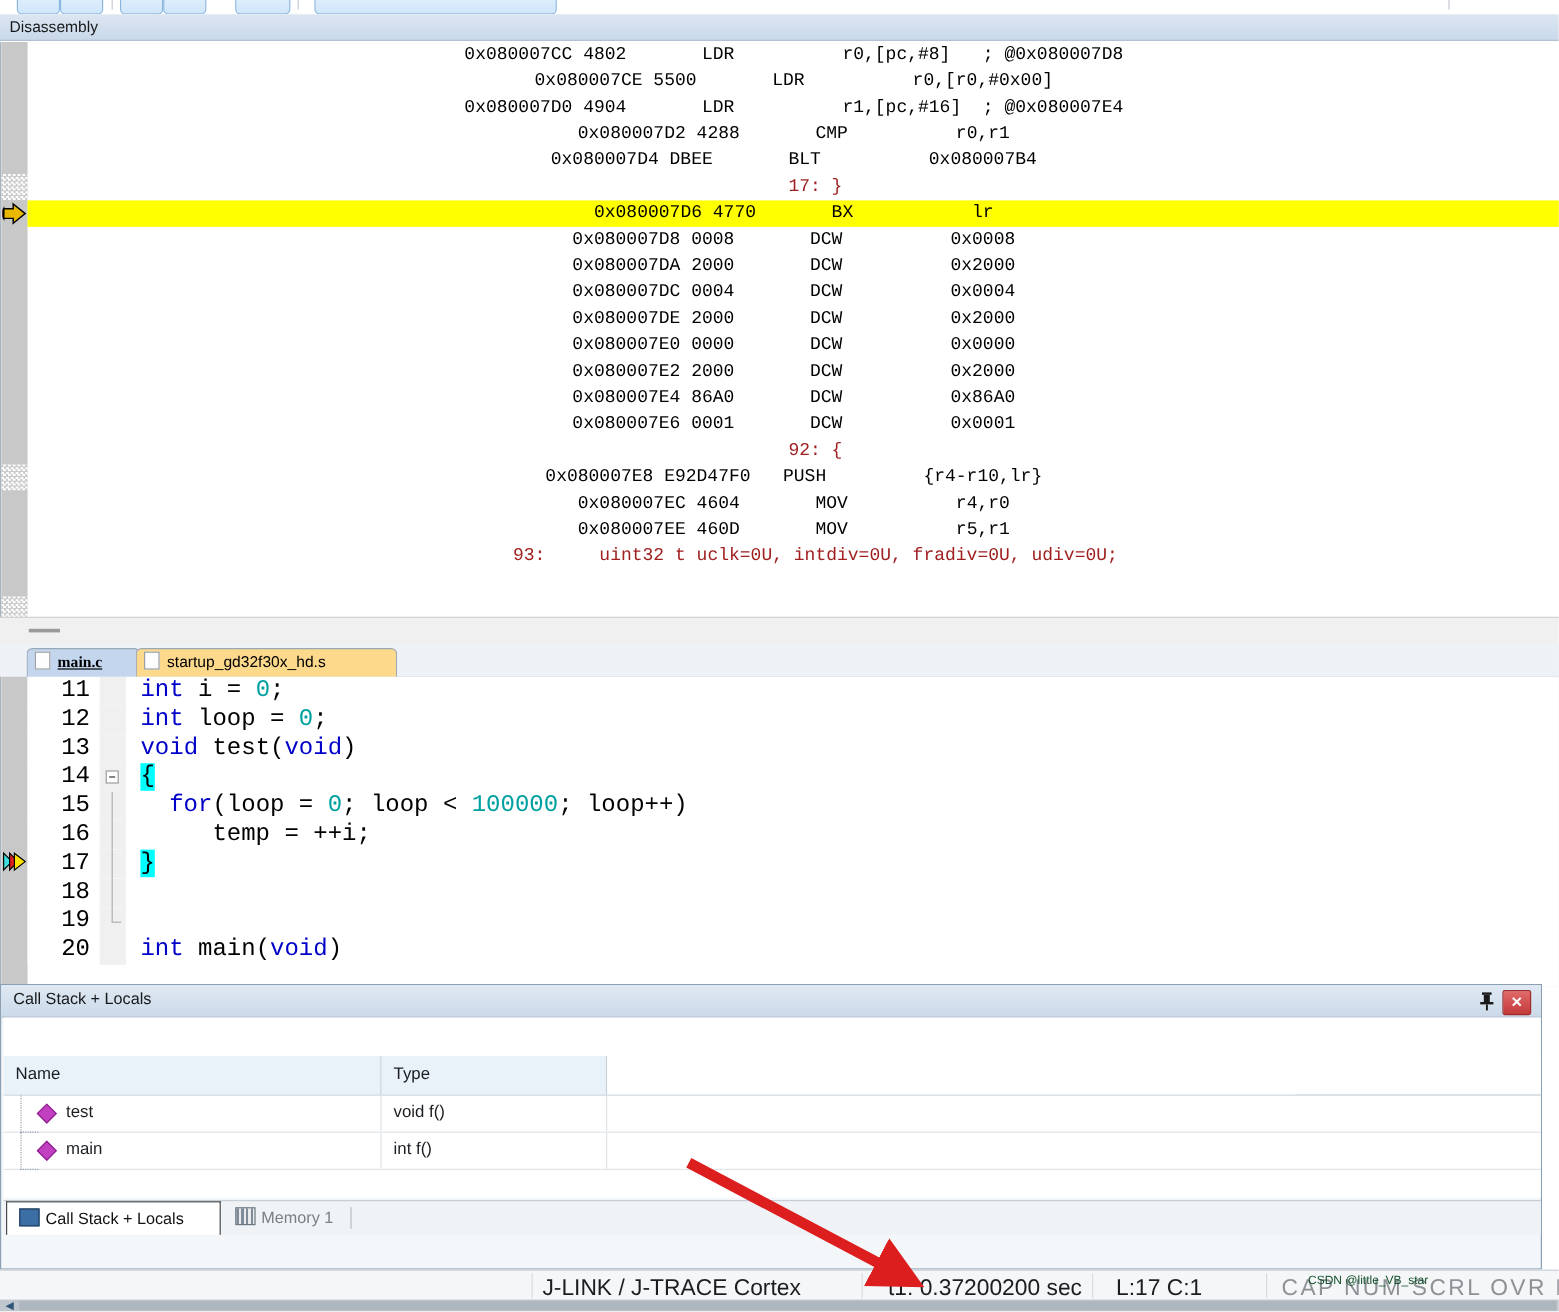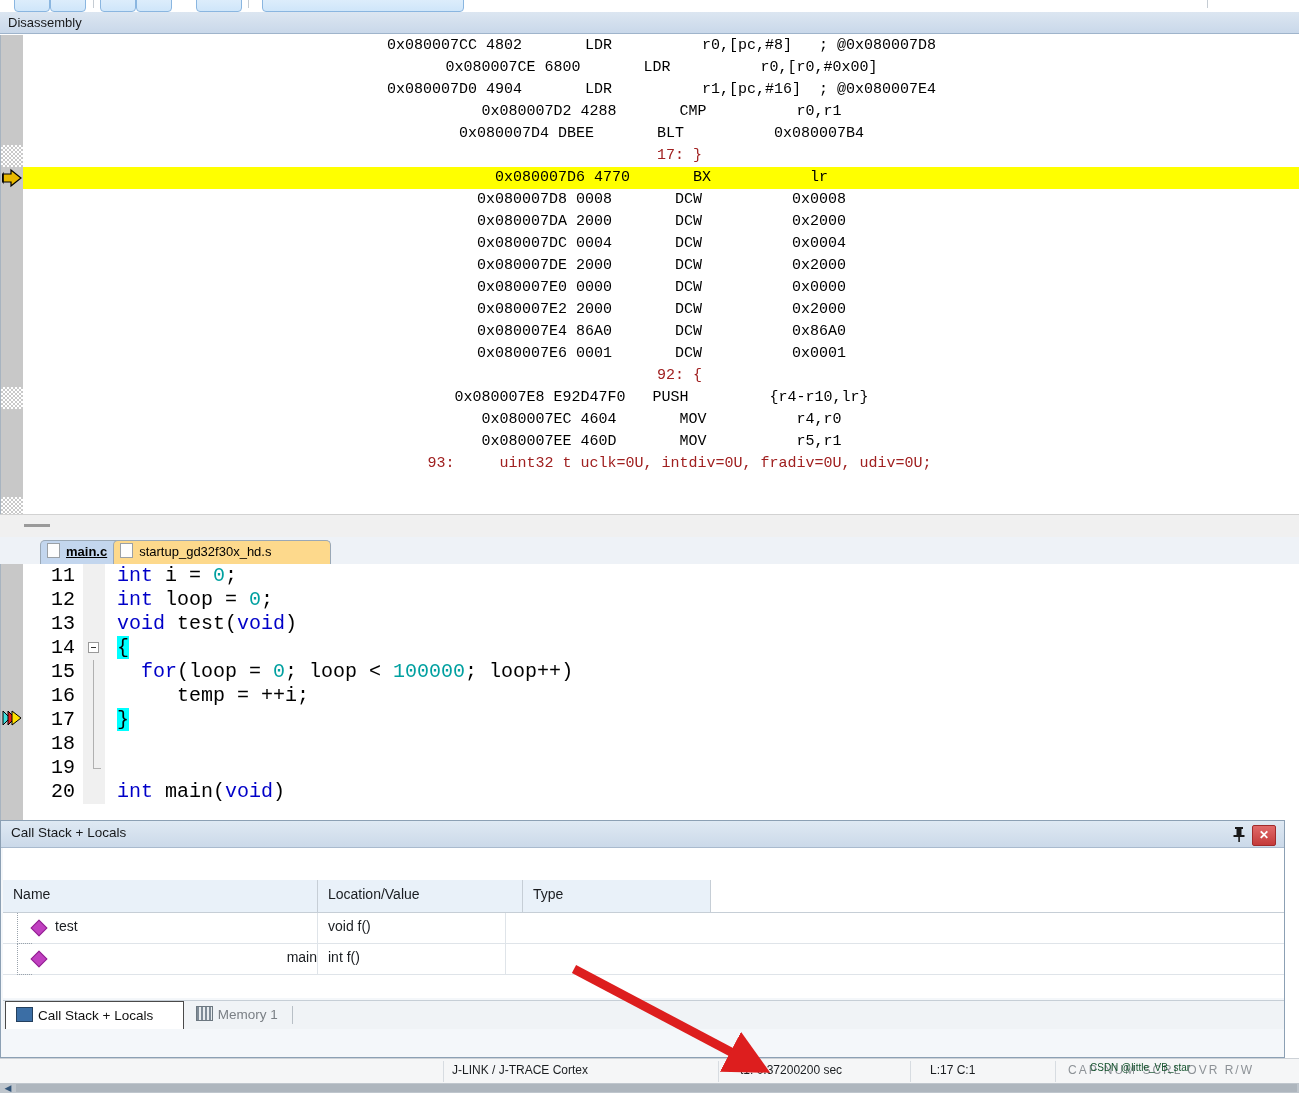--- a/index.html
+++ b/index.html
@@ -198,21 +198,21 @@
   .cs-tab.active{
     background:#ffffff;border:1px solid #4a4a4a;border-bottom:none;color:#111;
   }
   .cs-tab.inactive{color:#7a7f85;}
   .cs-tab-sep{position:absolute;top:5px;width:1px;height:18px;background:#b8bfc6;}
 
   
   #statusbar{
     position:absolute;left:0;top:1058px;width:1299px;height:25px;
     background:#f5f6f7;border-top:1px solid #cdd2d7;
-    font-size:12px;color:#1b1e21;
+    font-size:19px;color:#1b1e21;
   }
   .sb-cell{position:absolute;top:4px;white-space:nowrap;}
   .sb-div{position:absolute;top:2px;width:1px;height:21px;background:#d7dce1;}
   .sb-dim{color:#8d9297;text-align:right;}
   #watermark{
     position:absolute;left:1090px;top:1062px;
     font-size:10px;color:#14532d;white-space:nowrap;
     font-family:"Liberation Sans", sans-serif;
   }
 
@@ -251,21 +251,21 @@
   <div id="disasm-title">Disassembly</div>
 
   <div id="disasm-body">
     <div class="dis-gutter"></div>
     <div class="dis-gutter-hatch" style="top:110px;"></div>
     <div class="dis-gutter-hatch" style="top:352px;"></div>
     <div class="dis-gutter-hatch" style="top:462px;"></div>
 
     <div class="dis-lines" id="disasm-lines">
         <div class="dis-line">0x080007CC 4802       LDR          r0,[pc,#8]   ; @0x080007D8</div>
-        <div class="dis-line">0x080007CE 6800       LDR          r0,[r0,#0x00]</div>
+        <div class="dis-line">0x080007CE 5500       LDR          r0,[r0,#0x00]</div>
         <div class="dis-line">0x080007D0 4904       LDR          r1,[pc,#16]  ; @0x080007E4</div>
         <div class="dis-line">0x080007D2 4288       CMP          r0,r1</div>
         <div class="dis-line">0x080007D4 DBEE       BLT          0x080007B4</div>
         <div class="dis-line src">    17: }</div>
         <div class="dis-line cur">0x080007D6 4770       BX           lr</div>
         <div class="dis-line">0x080007D8 0008       DCW          0x0008</div>
         <div class="dis-line">0x080007DA 2000       DCW          0x2000</div>
         <div class="dis-line">0x080007DC 0004       DCW          0x0004</div>
         <div class="dis-line">0x080007DE 2000       DCW          0x2000</div>
         <div class="dis-line">0x080007E0 0000       DCW          0x0000</div>
@@ -285,21 +285,21 @@
     </svg>
   </div>
 
   <div id="disasm-hscroll">
     <div class="thumb"></div>
   </div>
 </div>
 
 <div id="editor-pane">
   <div id="editor-tabs">
-      <div class="ed-tab active" style="left: 40px; width: 95.2px;"><span class="fileicon"></span><span class="lbl">main.c</span></div>
+      <div class="ed-tab active" style="left: 22px; width: 95.2px; font-family: Liberation Serif, serif;"><span class="fileicon"></span><span class="lbl">main.c</span></div>
       <div class="ed-tab inactive" style="left: 113.2px; width: 218.2px;"><span class="fileicon"></span><span class="lbl">startup_gd32f30x_hd.s</span></div>
     </div>
 
   <div id="editor-body">
     <div class="ed-gutter"></div>
 
     <svg style="position:absolute;left:1px;top:142px;width:22px;height:24px;" viewBox="0 0 22 24">
       <polygon points="1,5 8,12 1,19" fill="#3fdede" stroke="#000" stroke-width="1"></polygon>
       <polygon points="6,5 13,12 6,19" fill="#e02020" stroke="#000" stroke-width="1"></polygon>
       <polygon points="10,5 19,12 10,19" fill="#ffe000" stroke="#000" stroke-width="1"></polygon>
@@ -329,32 +329,31 @@
       <rect x="6.5" y="4" width="5" height="6" fill="#1a1a1a"></rect>
       <rect x="3.5" y="10" width="11" height="2" fill="#1a1a1a"></rect>
       <rect x="8.3" y="12" width="1.6" height="5" fill="#1a1a1a"></rect>
     </svg>
     <div id="cs-close">✕</div>
   </div>
 
   <div id="cs-table">
     <div class="cs-head" id="cs-head">
         <div class="cell" style="width: 315px;">Name</div>
-        <div class="cell" style="width: 205px;">Location/Value</div>
         <div class="cell" style="width: 188px;">Type</div>
         <div class="cell blank" style="width: 573px;"></div>
       </div>
     <div id="cs-rows">
         <div class="cs-row">
           <div class="cell name" style="width: 315px;"><span class="treeline"></span><span class="diamond"></span><span>test</span></div>
           <div class="cell" style="width: 188px;">void f()</div>
           <div class="cell blank" style="width: 573px;"></div>
         </div>
         <div class="cs-row">
-          <div class="cell name" style="width: 315px; text-align: right;"><span class="treeline"></span><span class="diamond"></span><span>main</span></div>
+          <div class="cell name" style="width: 315px;"><span class="treeline"></span><span class="diamond"></span><span>main</span></div>
           <div class="cell" style="width: 188px;">int f()</div>
           <div class="cell blank" style="width: 573px;"></div>
         </div>
       </div>
   </div>
 
   <div id="cs-bottom-tabs">
       <div class="cs-tab active" style="left: 2px; width: 178.7px;"><span style="display: inline-block; width: 15px; height: 13px; vertical-align: -2px; margin-right: 5px; background: rgb(59, 110, 165); border: 1px solid rgb(36, 64, 94);"></span><span>Call Stack + Locals</span></div>
       <div class="cs-tab inactive" style="left: 182.7px; width: 98.4px;"><span style="display: inline-block; width: 15px; height: 13px; vertical-align: -2px; margin-right: 5px; background: repeating-linear-gradient(90deg, rgb(127, 139, 150) 0px, rgb(127, 139, 150) 2px, rgb(232, 236, 239) 2px, rgb(232, 236, 239) 4px); border: 1px solid rgb(108, 119, 128);"></span><span>Memory 1</span></div>
       <div class="cs-tab-sep" style="left: 289.1px;"></div>

